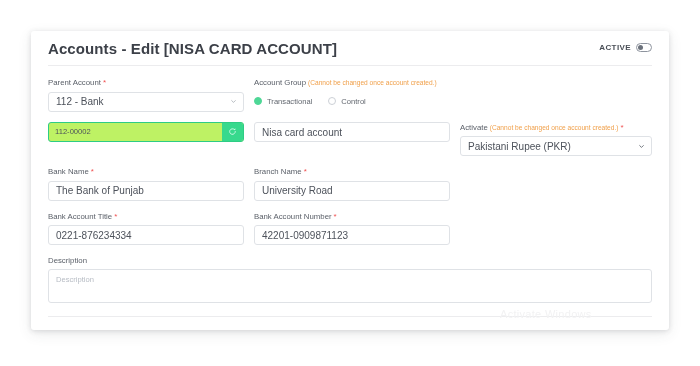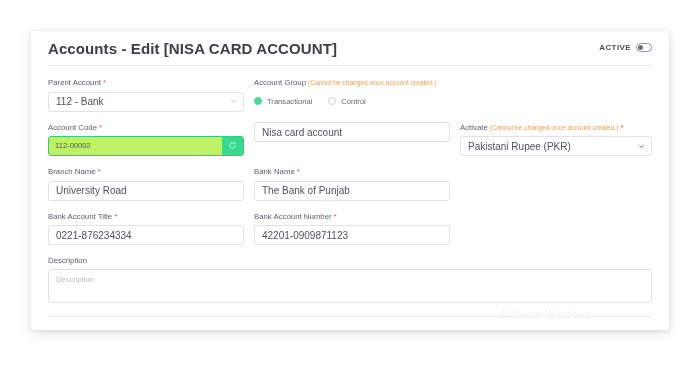--- a/index.html
+++ b/index.html
@@ -299,23 +299,20 @@
           <div class="radio-item">
             <span class="radio-dot"></span>
             <span class="radio-text">Control</span>
           </div>
         </div>
       </div>
     </div>
 
     <div class="row">
       <div class="col col-left">
-        <div class="field-label">
-          <span>Account Code</span><span class="req">*</span>
-        </div>
         <div class="code-group">
           <input class="code-input" value="112-00002" style="">
           <button class="code-btn">
             <svg viewBox="0 0 16 16" width="9" height="9">
               <path d="M13 8a5 5 0 1 1-1.6-3.6" fill="none" stroke="#d8fbec" stroke-width="1.6" stroke-linecap="round"></path>
               <path d="M13 2.2 L13 5.2 L10 5.2 Z" fill="#d8fbec"></path>
             </svg>
           </button>
         </div>
       </div>
@@ -335,29 +332,29 @@
                 <path d="M2 4 L5 7 L8 4" fill="none" stroke="#5b6069" stroke-width="1.2"></path>
               </svg>
           </span>
         </div>
       </div>
     </div>
 
     <div class="row">
       <div class="col col-half">
         <div class="field-label">
+          <span>Bank Name</span><span class="req">*</span>
+        </div>
+        <input class="input" value="The Bank of Punjab" style="">
+      </div>
+      <div class="col col-half">
+        <div class="field-label">
           <span>Branch Name</span><span class="req">*</span>
         </div>
         <input class="input" value="University Road" style="">
-      </div>
-      <div class="col col-half">
-        <div class="field-label">
-          <span>Bank Name</span><span class="req">*</span>
-        </div>
-        <input class="input" value="The Bank of Punjab" style="">
       </div>
     </div>
 
     <div class="row">
       <div class="col col-half">
         <div class="field-label">
           <span>Bank Account Title</span><span class="req">*</span>
         </div>
         <input class="input" value="0221-876234334" style="">
       </div>

